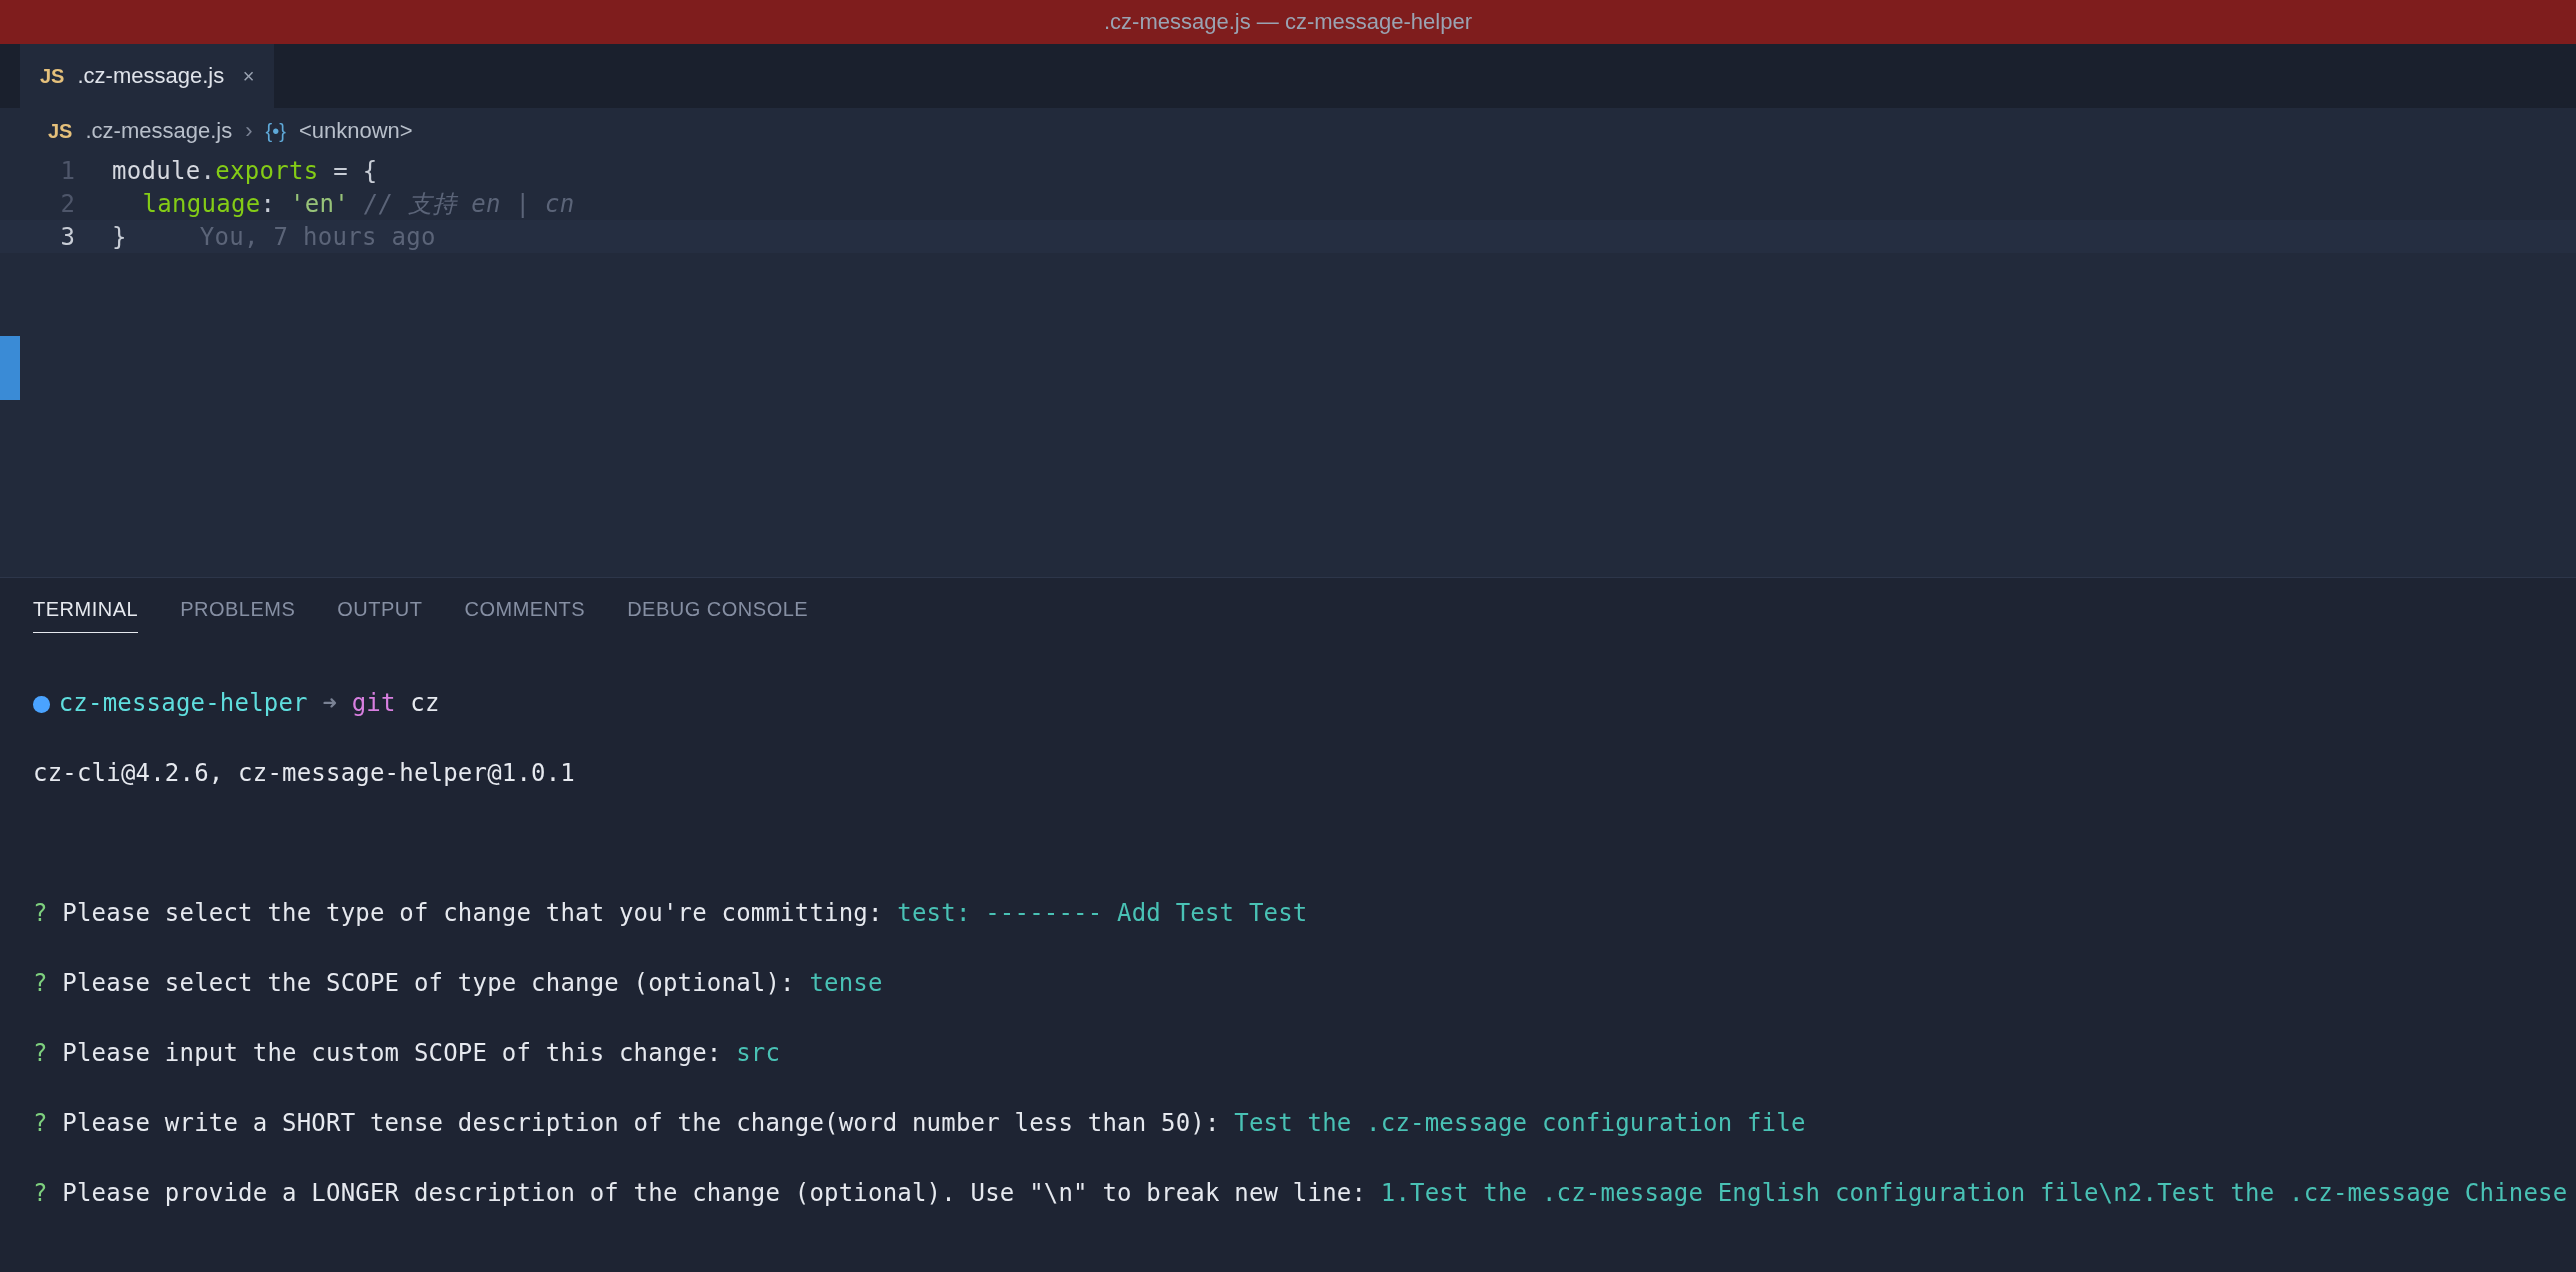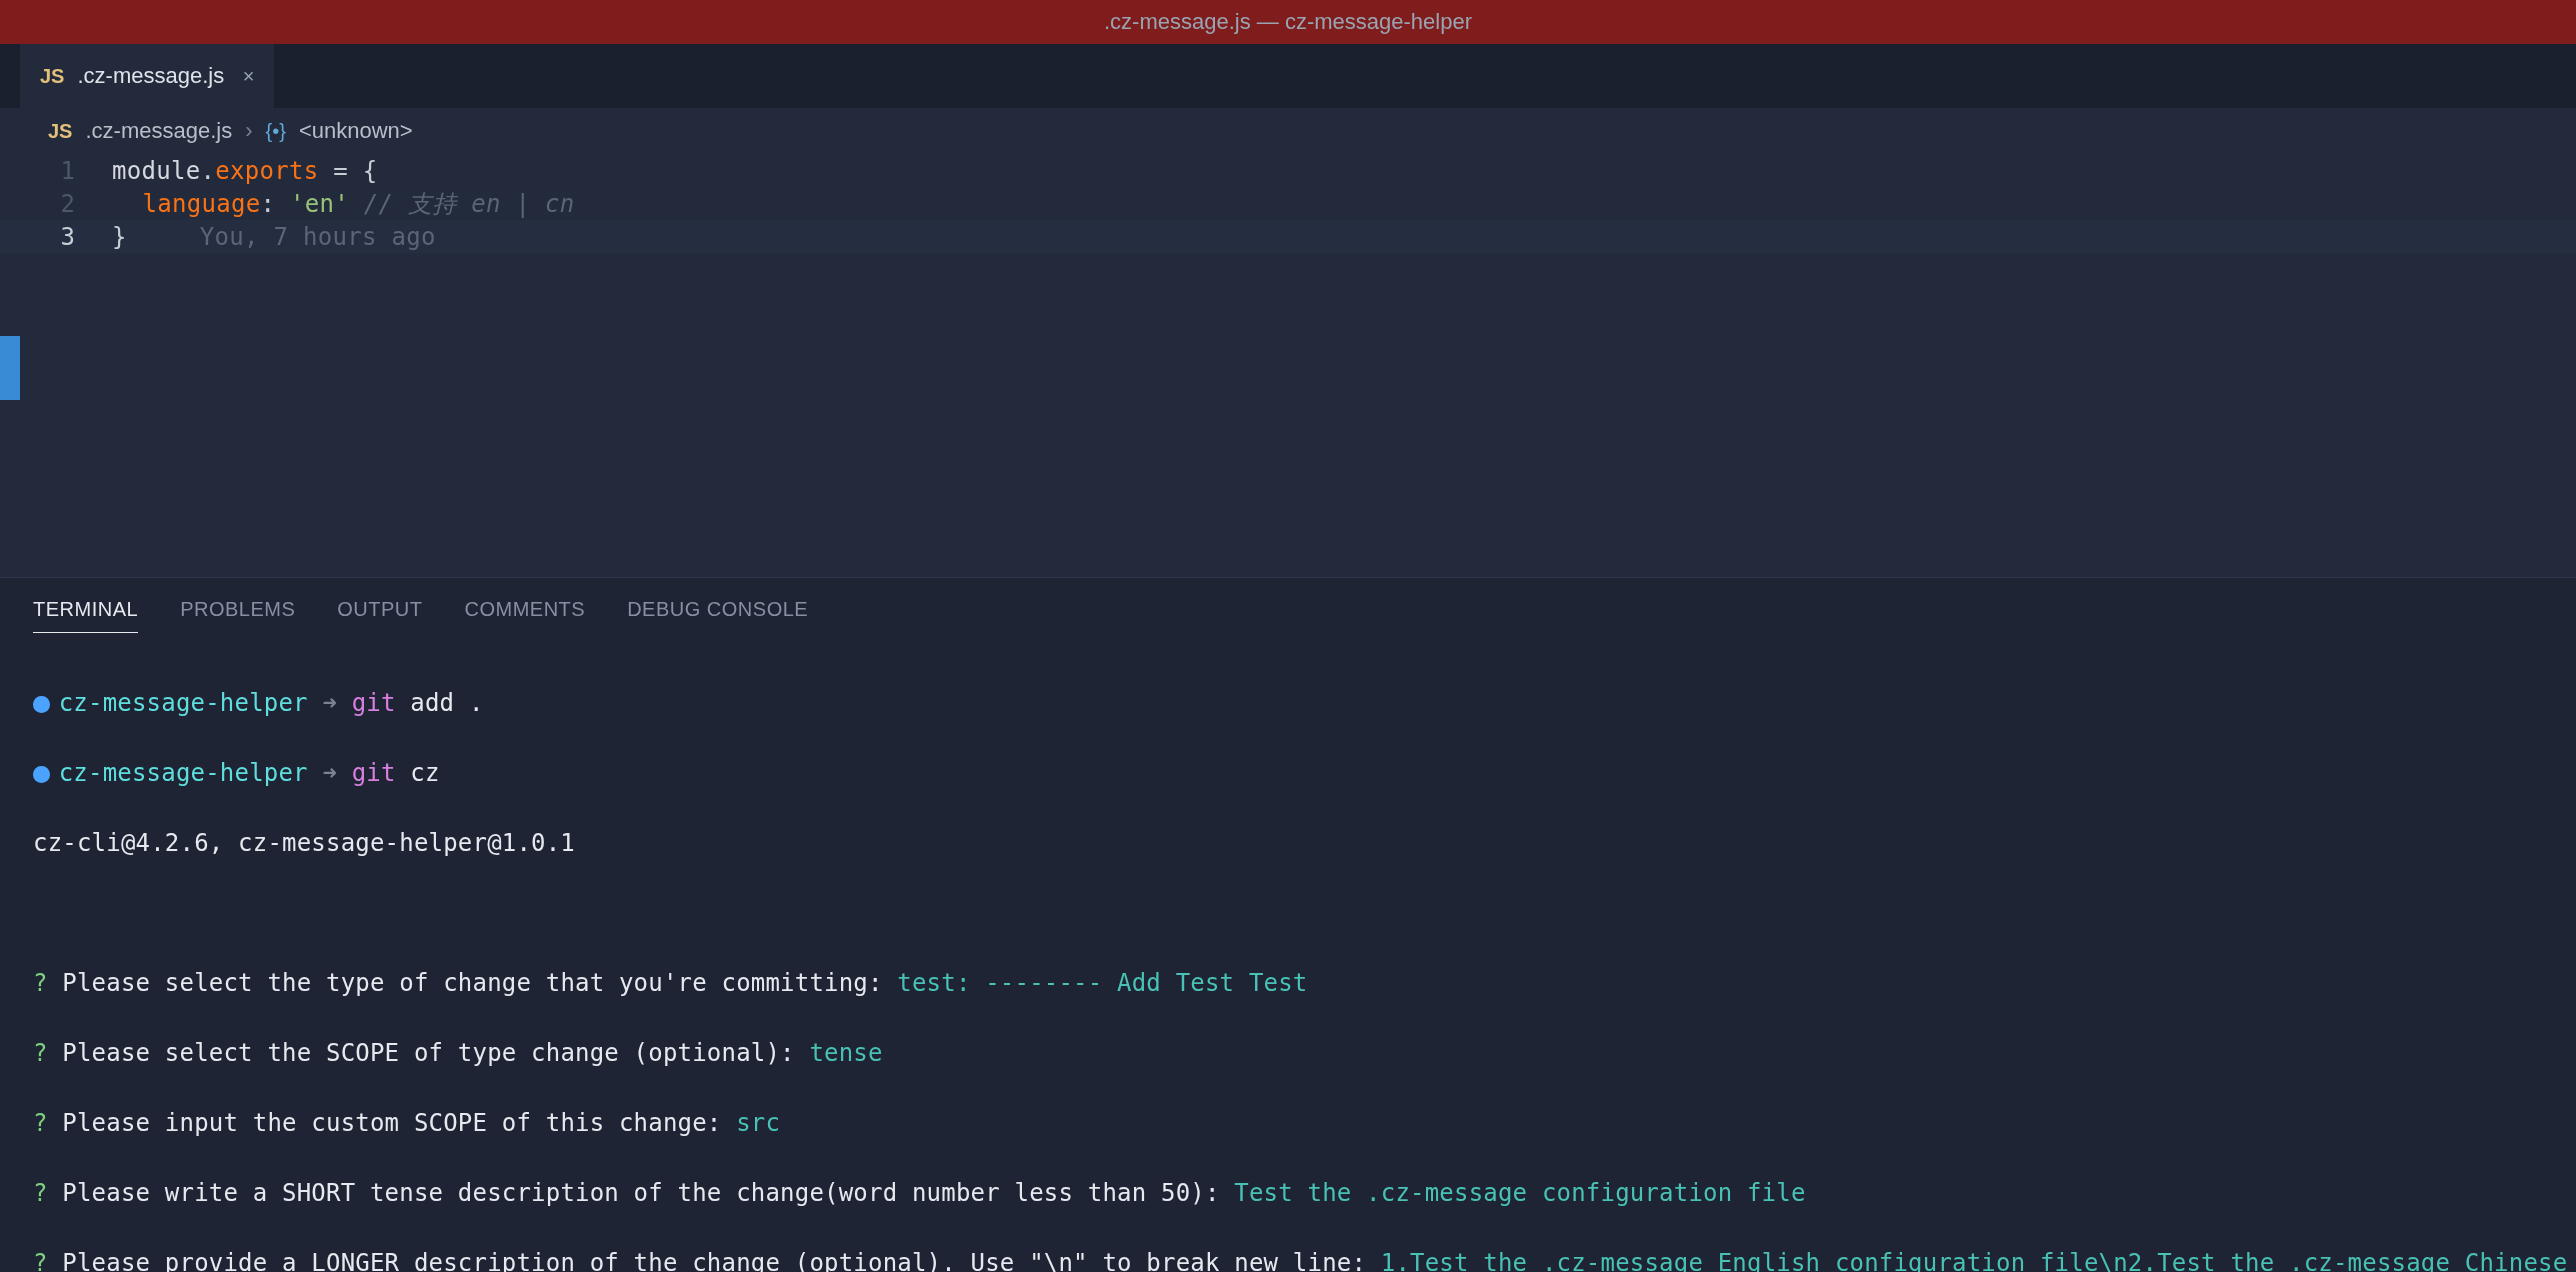--- a/index.html
+++ b/index.html
@@ -98,21 +98,21 @@
     font-size: 24px;
     letter-spacing: 0.3px;
   }
   .editor-line .indent-guide {
     border-left: 1.8px solid #3a4358;
     display: inline-block;
     height: 100%;
     margin-right: 0;
   }
   .tk-ident  { color: #d6d9e0; }
-  .tk-prop   { color: #f97316; }
+  .tk-prop   { color: #84cc16; }
   .tk-punct  { color: #c8cdd6; }
   .tk-str    { color: #98c379; }
   .tk-comment{ color: #5b6478; font-style: italic; }
   .codelens  { color: #5b6478; font-style: normal; margin-left: 73px;}
 
   .left-rail-marker {
     position: absolute;
     left: 0;
     top: 182px;
     width: 20px;
@@ -212,21 +212,20 @@
 <div class="panel">
   <div class="panel-tabs">
     <div class="panel-tab active">TERMINAL</div>
     <div class="panel-tab">PROBLEMS</div>
     <div class="panel-tab">OUTPUT</div>
     <div class="panel-tab">COMMENTS</div>
     <div class="panel-tab">DEBUG CONSOLE</div>
   </div>
 
   <div class="terminal">
-<div><span class="dot"></span><span class="p-cyan">cz-message-helper</span> <span class="p-arrow">➜</span> <span class="p-mag">git </span><span class="p-white">add .</span></div>
 <div><span class="dot"></span><span class="p-cyan">cz-message-helper</span> <span class="p-arrow">➜</span> <span class="p-mag">git </span><span class="p-white">cz</span></div>
 <div><span class="p-white">cz-cli@4.2.6, cz-message-helper@1.0.1</span></div>
 <div><span></span>&nbsp;</div>
 <div><span class="p-green">?</span><span class="p-white"> Please select the type of change that you're committing: </span><span class="p-teal">test: -------- Add Test Test</span></div>
 <div><span class="p-green">?</span><span class="p-white"> Please select the SCOPE of type change (optional): </span><span class="p-teal">tense</span></div>
 <div><span class="p-green">?</span><span class="p-white"> Please input the custom SCOPE of this change: </span><span class="p-teal">src</span></div>
 <div><span class="p-green">?</span><span class="p-white"> Please write a SHORT tense description of the change(word number less than 50): </span><span class="p-teal">Test the .cz-message configuration file</span></div>
 <div><span class="p-green">?</span><span class="p-white"> Please provide a LONGER description of the change (optional). Use "\n" to break new line: </span><span class="p-teal">1.Test the .cz-message English configuration file\n2.Test the .cz-message Chinese configuration file</span></div>
 
 

